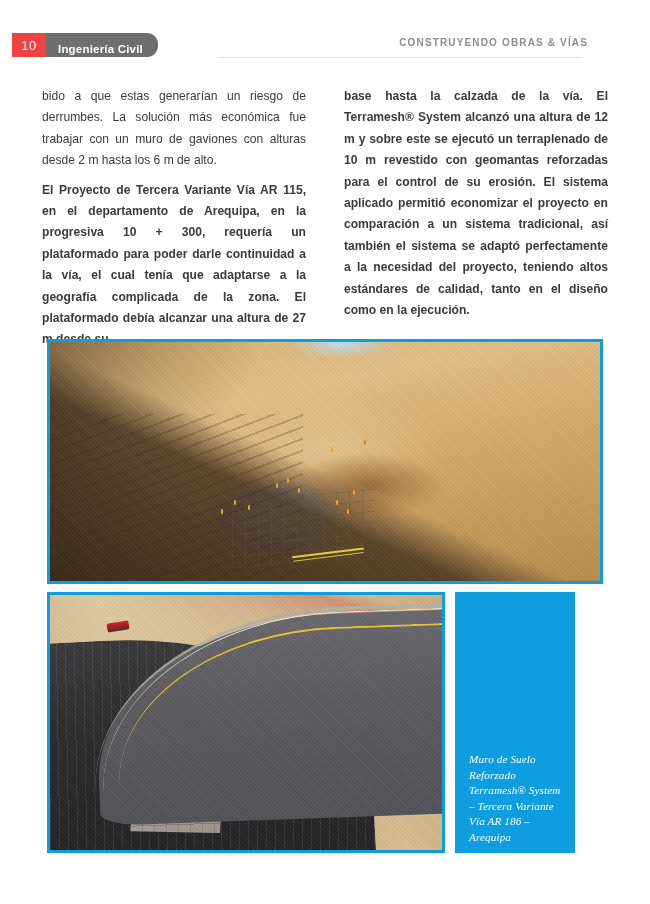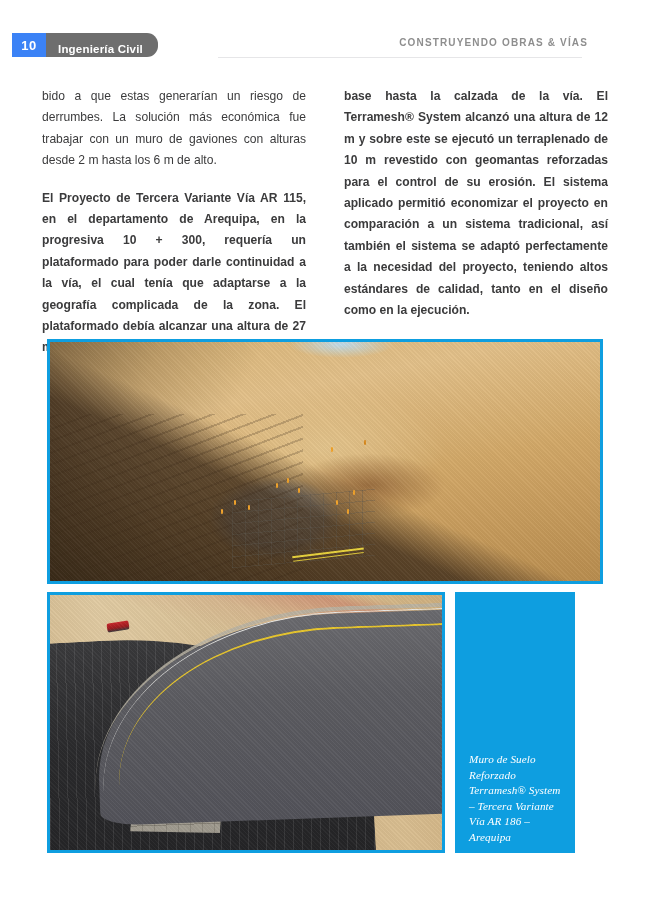--- a/index.html
+++ b/index.html
@@ -27,24 +27,24 @@
     width: 650px;
     height: 24px;
   }
 
   .page-number-box {
     position: absolute;
     left: 12px;
     top: 0;
     width: 34px;
     height: 24px;
-    background: #3b82f6;
+    background: #ef4444;
     color: #ffffff;
     font-size: 13px;
-    font-weight: bold;
+    font-weight: normal;
     letter-spacing: 0.4px;
     display: flex;
     align-items: center;
     justify-content: center;
   }
 
   .section-tab {
     position: absolute;
     left: 46px;
     top: 0;
@@ -94,21 +94,21 @@
 
   .col {
     width: 264px;
   }
 
   .col p {
     font-size: 12.1px;
     line-height: 21.4px;
     color: #3b3b3c;
     text-align: justify;
-    margin-bottom: 16px;
+    margin-bottom: 8px;
     hyphens: manual;
   }
 
   .col p:last-child { margin-bottom: 0; font-weight: bold; }
 
   
   .figure {
     position: absolute;
     border: 3px solid #0e9ee0;
     background: #d9cbb2;

